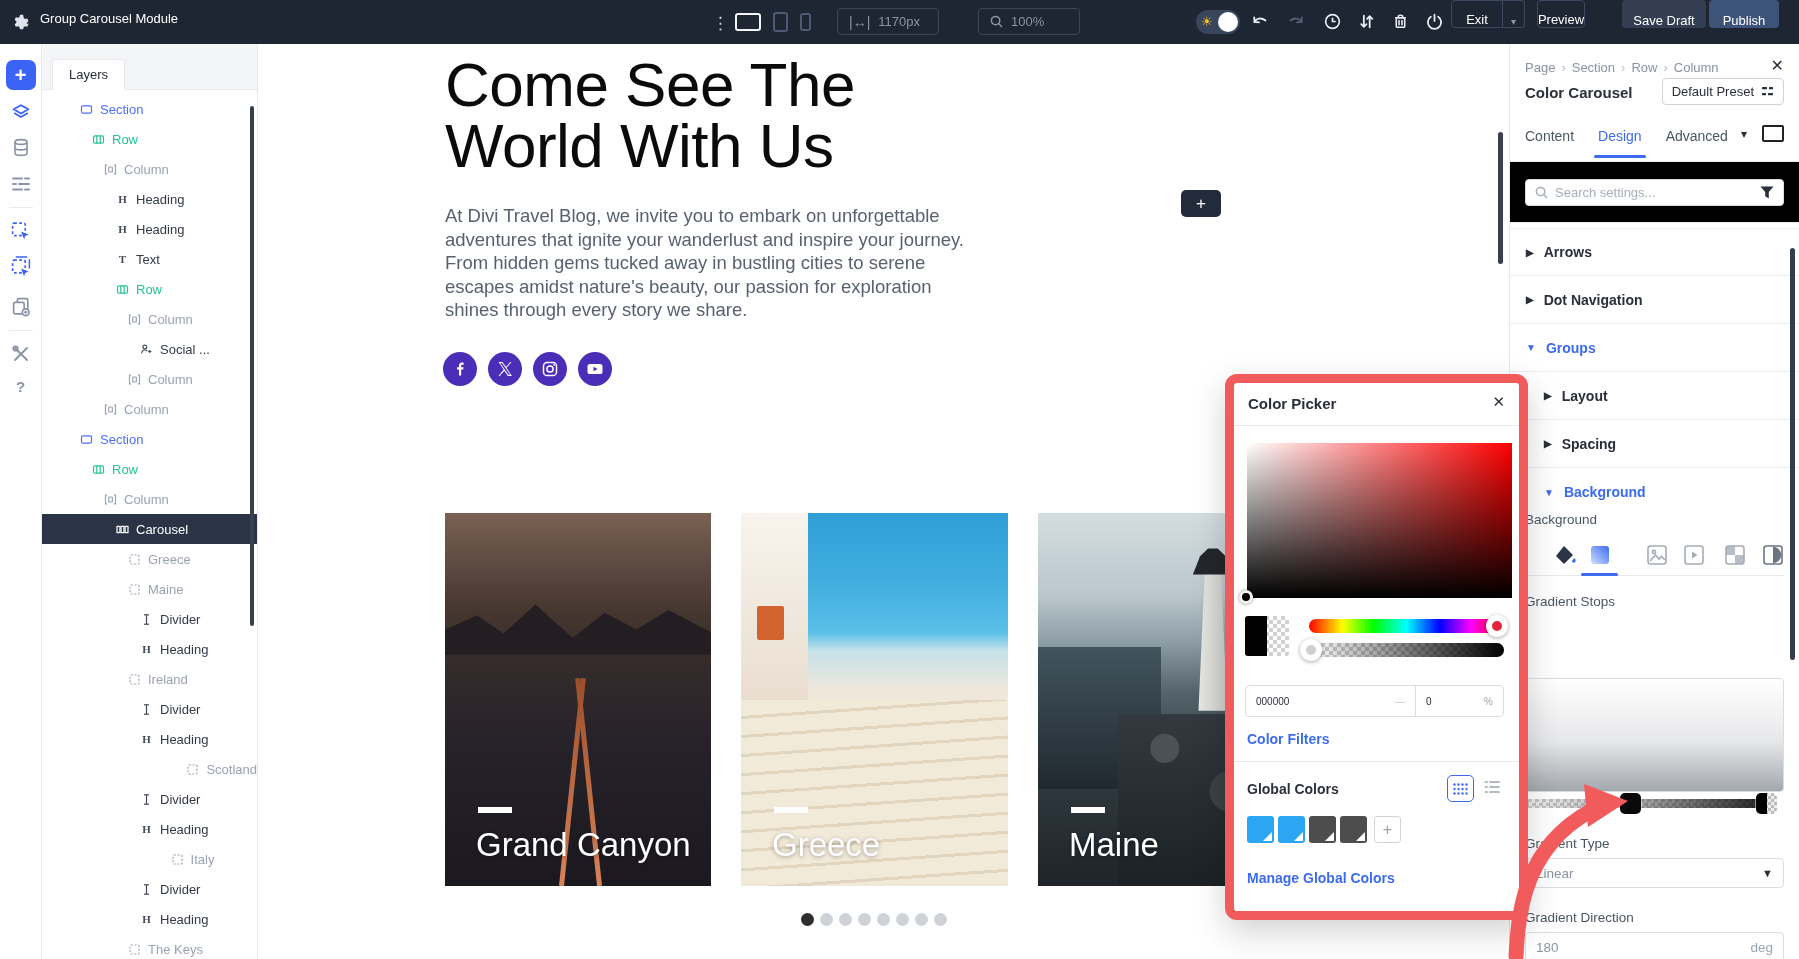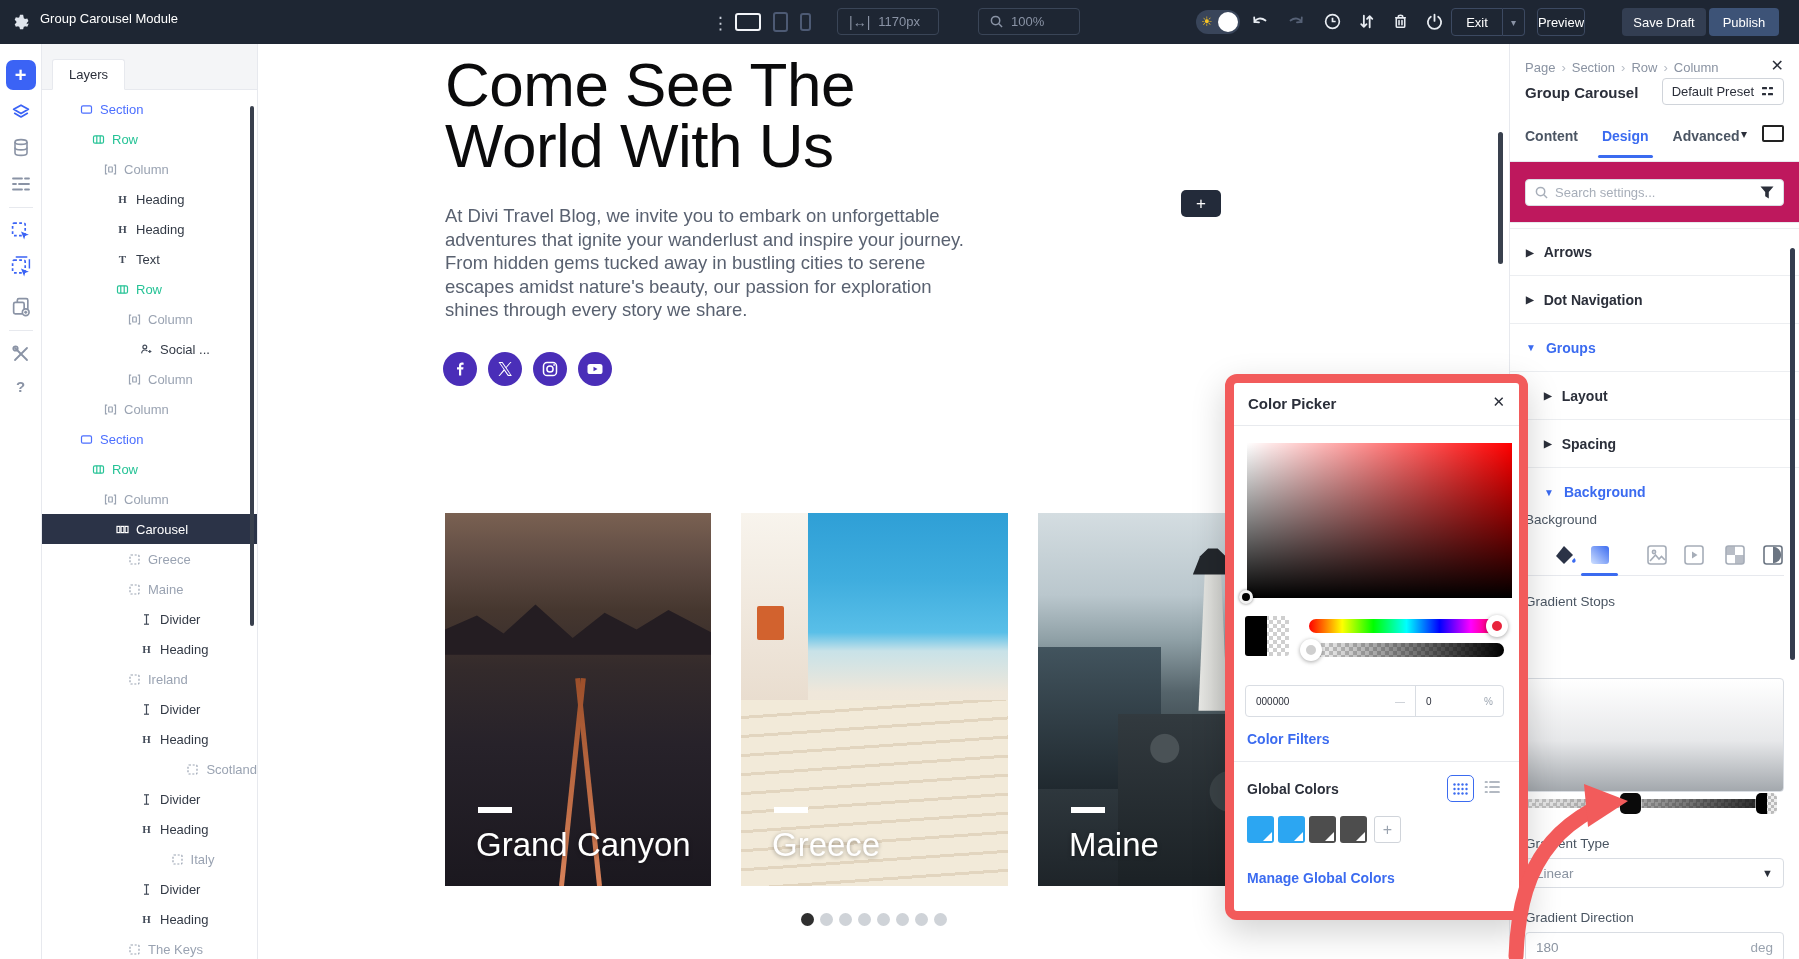--- a/index.html
+++ b/index.html
@@ -8,21 +8,21 @@
 #app{position:relative;width:1799px;height:959px;background:#fff;overflow:hidden}
 svg{display:block}
 
 .toolbar{position:absolute;left:0;top:0;width:100%;height:44px;background:#1E2633;z-index:40}
 .toolbar .it{position:absolute;display:flex;align-items:center;justify-content:center;color:#c7cdd8}
 .tb-title{position:absolute;left:40px;top:0;height:36px;display:flex;align-items:center;color:#fff;font-size:13px}
 .tb-dots{color:#5d6880;font-size:17px;letter-spacing:0}
 .dev{border:2px solid #4d5a74;border-radius:3px}
 .dev.active{border-color:#f2f4f8}
 .tb-box{position:absolute;top:8px;height:27px;display:flex;align-items:center;gap:8px;padding:0 11px;border:1px solid #3A4557;border-radius:4px;color:#8A93A5;font-size:13px;cursor:text}
-.tb-btn{position:absolute;top:8px;height:28px;display:flex;align-items:center;justify-content:center;border:1px solid #3C4961;border-radius:4px;color:#fff;font-size:13px;cursor:pointer}
+.tb-btn{position:absolute;top:0;height:28px;display:flex;align-items:flex-end;justify-content:center;border:1px solid #3C4961;border-radius:4px;color:#fff;font-size:13px;cursor:pointer}
 .tb-btn.fill{border:none}
 .toggle{position:absolute;top:10px;left:1196px;width:44px;height:24px;background:#39455A;border-radius:12px;cursor:pointer}
 .toggle .sun{position:absolute;left:5px;top:5px;color:#F6C324;font-size:13px;line-height:13px}
 .toggle .knob{position:absolute;right:2px;top:2px;width:20px;height:20px;background:#fff;border-radius:50%}
 
 .rail{position:absolute;left:0;top:44px;bottom:0;width:42px;background:#fff;border-right:1px solid #E7E9EE;z-index:30}
 .rail .ri{position:absolute;left:50%;transform:translateX(-50%);display:flex;align-items:center;justify-content:center;color:#8A93A5;cursor:pointer}
 .rail .ri.blue{color:#3B63F5}
 .rail .plus-btn{width:30px;height:30px;background:#3B63F5;border-radius:7px;color:#fff;font-size:20px;font-weight:700;line-height:1}
 .rail .rdiv{position:absolute;left:9px;width:24px;height:1px;background:#E7E9EE}
@@ -71,27 +71,27 @@
 .canvas-sb{position:absolute;left:1240px;top:88px;width:5px;height:132px;background:#39404D;border-radius:3px}
 
 .settings{position:absolute;right:0;top:44px;width:290px;bottom:0;background:#fff;border-left:1px solid #E7E9EE;z-index:10;overflow:hidden}
 .bc{position:absolute;left:15px;top:16px;display:flex;gap:6px;font-size:13px;color:#8A93A2}
 .bc-sep{color:#B8BEC7}
 .bc-item{cursor:pointer}
 .set-close{position:absolute;right:15px;top:12px;font-size:16px;color:#2B2F3A;cursor:pointer}
 .set-title{position:absolute;left:15px;top:40px;font-size:15px;font-weight:700;color:#2B2F3A}
 .preset-btn{position:absolute;right:15px;top:34px;height:27px;display:flex;align-items:center;gap:7px;padding:0 9px;border:1px solid #D0D4DA;border-radius:4px;font-size:13px;color:#2B2F3A;cursor:pointer;background:#fff}
 .tabs{position:absolute;left:15px;top:84px;display:flex;gap:24px;font-size:14px}
-.tab{color:#4B5563;font-weight:700;cursor:pointer;position:relative;padding-bottom:14px}
+.tab{color:#4B5563;font-weight:400;cursor:pointer;position:relative;padding-bottom:14px}
 .tab.active{color:#3B6BF0}
 .tab.active::after{content:"";position:absolute;left:-4px;right:-4px;bottom:0;height:3px;background:#3B6BF0;border-radius:2px}
 .tabs-caret{position:absolute;right:52px;top:83px;color:#2B2F3A;font-size:12px;cursor:pointer}
 .resp-icon{position:absolute;right:15px;top:81px;width:22px;height:17px;border:2px solid #222;border-radius:2px;cursor:pointer}
 .tabs-underline{position:absolute;left:0;right:0;top:117px;height:1px;background:#E7E9EE}
-.search-strip{position:absolute;left:0;right:0;top:118px;height:61px;background:#be185d;border-bottom:1px solid #E7E9EE}
+.search-strip{position:absolute;left:0;right:0;top:118px;height:61px;background:#000000;border-bottom:1px solid #E7E9EE}
 .search-box{position:absolute;left:15px;right:15px;top:17px;height:27px;background:#fff;border:1px solid #D9DDE3;border-radius:4px;display:flex;align-items:center;gap:7px;padding:0 9px}
 .search-box input{flex:1;border:none;outline:none;font-size:13px;color:#555;background:transparent;font-family:"Liberation Sans",sans-serif}
 .search-box input::placeholder{color:#A7AEB9}
 .acc{position:absolute;left:0;right:0;height:48px;display:flex;align-items:center;gap:10px;padding-left:16px;font-size:14px;font-weight:700;color:#2B2F3A;border-bottom:1px solid #ECEEF1;cursor:pointer;background:#fff}
 .acc.first{border-top:1px solid #ECEEF1}
 .acc.child{padding-left:34px}
 .acc.open{color:#3B6BF0}
 .acc .ca{font-size:10px;color:#2B2F3A}
 .acc.open .ca{color:#3B6BF0}
 .set-label{position:absolute;left:15px;font-size:13.5px;color:#4A5562}
@@ -616,21 +616,21 @@
     <div class="bc">
         <span class="bc-item">Page</span>
         <span class="bc-sep">›</span>
         <span class="bc-item">Section</span>
         <span class="bc-sep">›</span>
         <span class="bc-item">Row</span>
         <span class="bc-sep">›</span>
         <span class="bc-item">Column</span>
       </div>
     <span class="set-close">✕</span>
-    <div class="set-title">Group Carousel</div>
+    <div class="set-title">Color Carousel</div>
     <div class="preset-btn">
       <span>Default Preset</span>
       <svg width="13" height="13" viewBox="0 0 13 13" fill="#2B2F3A">
           <rect x="1" y="2" width="5" height="2.2" rx="0.5"></rect>
           <rect x="8" y="2" width="4" height="2.2" rx="0.5"></rect>
           <rect x="1" y="8" width="4" height="2.2" rx="0.5"></rect>
           <rect x="7" y="8" width="5" height="2.2" rx="0.5"></rect>
         </svg>
     </div>
 

